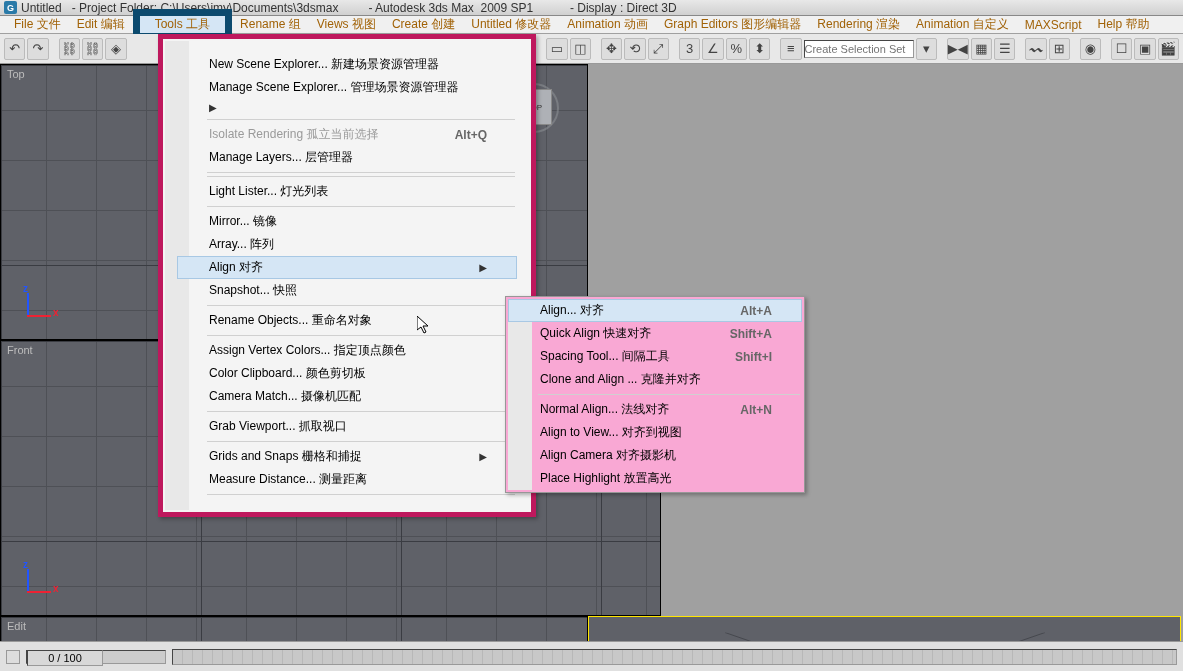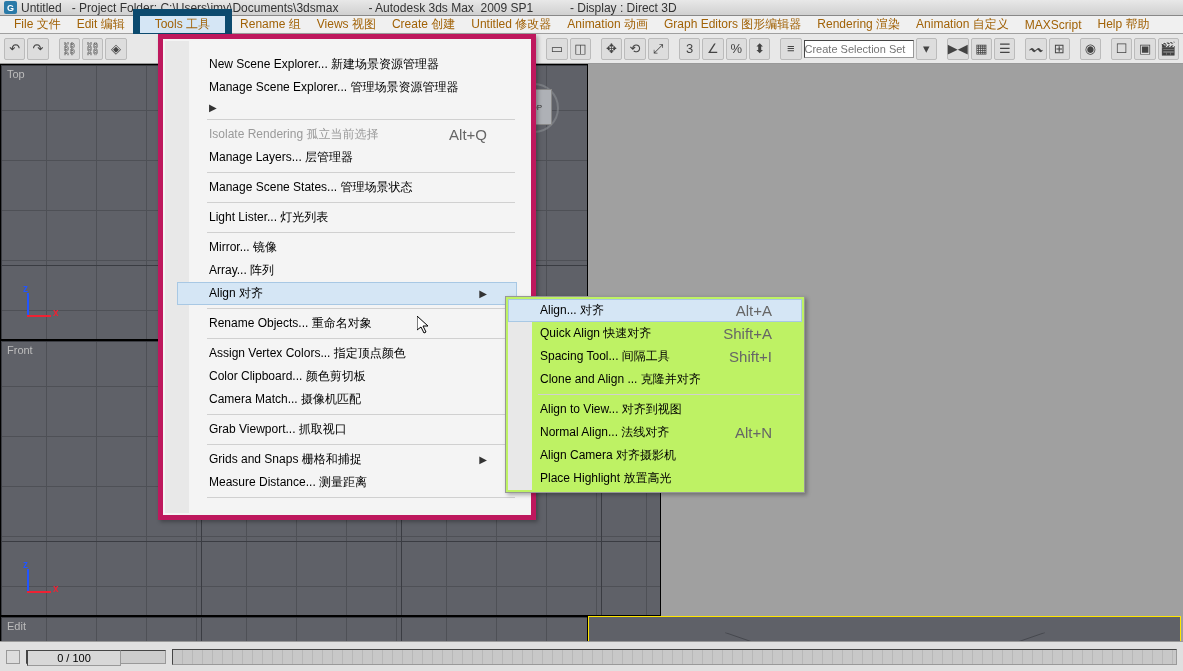--- a/index.html
+++ b/index.html
@@ -57,30 +57,30 @@
 
 .persp-cube { position: absolute; right: 40px; top: 52px; }
 
 .dropdown-menu { position: absolute; top: 34px; left: 131px; width: 378px; background: #f4f4f4; border: 5px solid #be185d; box-shadow: 2px 2px 4px rgba(0,0,0,0.3); z-index: 100; padding: 14px; margin-left: 27px; }
 .dropdown-menu .gutter { position: absolute; left: 2px; top: 2px; bottom: 2px; width: 24px; background: #e8e8e8; }
 .menu-item { position: relative; padding: 3px 30px 3px 32px; color: #000; font-size: 12px; cursor: default; display: flex; justify-content: space-between; align-items: center; }
 .menu-item.disabled { color: #9a9a9a; }
 .menu-item.highlight { background: #d5e6f5; border: 1px solid #a8c8e4; padding: 2px 29px 2px 31px; }
 .menu-sep { height: 1px; background: #d0d0d0; margin: 3px 2px 3px 30px; }
 .menu-arrow { font-size: 10px; color: #333; }
-.menu-shortcut { color: #666; font-size: 15px; }
-
-.submenu { position: absolute; top: 296px; left: 505px; width: 300px; background: #bef264; border: 1px solid #979797; box-shadow: 2px 2px 4px rgba(0,0,0,0.3); z-index: 101; padding: 2px; }
+.menu-shortcut { color: #666; font-size: 12px; font-weight: bold; }
+
+.submenu { position: absolute; top: 296px; left: 505px; width: 300px; background: #f9a8d4; border: 1px solid #979797; box-shadow: 2px 2px 4px rgba(0,0,0,0.3); z-index: 101; padding: 2px; }
 .submenu .gutter { position: absolute; left: 2px; top: 2px; bottom: 2px; width: 24px; background: #e8e8e8; }
 
 .cursor { position: absolute; top: 316px; left: 417px; z-index: 200; font-size: 16px; color: #000; pointer-events: none; }
 
 .bottom { position: absolute; bottom: 0; left: 0; right: 0; height: 30px; background: #e0e0e0; border-top: 1px solid #999; display: flex; align-items: center; padding: 0 6px; gap: 6px; }
 .slider-track { flex: 0 0 140px; height: 14px; background: #ccc; border: 1px inset #999; position: relative; }
-.slider-box { width: 94px; text-align: center; font-size: 11px; border: 1px inset #999; background: #d8d8d8; padding: 1px 4px; }
+.slider-box { width: 76px; text-align: center; font-size: 11px; border: 1px inset #999; background: #d8d8d8; padding: 1px 4px; }
 .timeline { flex: 1; height: 16px; background: repeating-linear-gradient(90deg, #c8c8c8 0, #c8c8c8 9px, #b8b8b8 9px, #b8b8b8 10px); border: 1px inset #999; }
 
 </style>
 </head>
 <body>
 
 <div class="titlebar">
   <span class="titlebar-icon">G</span>
   <span>Untitled</span>
   <span>   - Project Folder: </span>
@@ -238,37 +238,37 @@
     </div>
     <div class="menu-sep"></div>
     <div class="menu-item disabled">
       <span>Isolate Rendering 孤立当前选择</span>
       <span class="menu-shortcut">Alt+Q</span>
     </div>
     <div class="menu-item">
       <span>Manage Layers... 层管理器</span>
     </div>
     <div class="menu-sep"></div>
-    <div class="menu-item">
-      <span>Manage Scene States... 管理场景状态</span>
-    </div>
     <div class="menu-sep"></div>
     <div class="menu-item">
       <span>Light Lister... 灯光列表</span>
     </div>
     <div class="menu-sep"></div>
     <div class="menu-item">
       <span>Mirror... 镜像</span>
     </div>
     <div class="menu-item">
       <span>Array... 阵列</span>
     </div>
     <div class="menu-item highlight">
       <span>Align 对齐</span>
       <span class="menu-arrow">▶</span>
+    </div>
+    <div class="menu-item">
+      <span>Snapshot... 快照</span>
     </div>
     <div class="menu-sep"></div>
     <div class="menu-item">
       <span>Rename Objects... 重命名对象</span>
     </div>
     <div class="menu-sep"></div>
     <div class="menu-item">
       <span>Assign Vertex Colors... 指定顶点颜色</span>
     </div>
     <div class="menu-item">
@@ -304,25 +304,25 @@
     </div>
     <div class="menu-item">
       <span>Spacing Tool... 间隔工具</span>
       <span class="menu-shortcut">Shift+I</span>
     </div>
     <div class="menu-item">
       <span>Clone and Align ... 克隆并对齐</span>
     </div>
     <div class="menu-sep"></div>
     <div class="menu-item">
-      <span>Align to View... 对齐到视图</span>
-    </div>
-    <div class="menu-item">
       <span>Normal Align... 法线对齐</span>
       <span class="menu-shortcut">Alt+N</span>
+    </div>
+    <div class="menu-item">
+      <span>Align to View... 对齐到视图</span>
     </div>
     <div class="menu-item">
       <span>Align Camera 对齐摄影机</span>
     </div>
     <div class="menu-item">
       <span>Place Highlight 放置高光</span>
     </div>
   </div>
 
 <div class="cursor">

